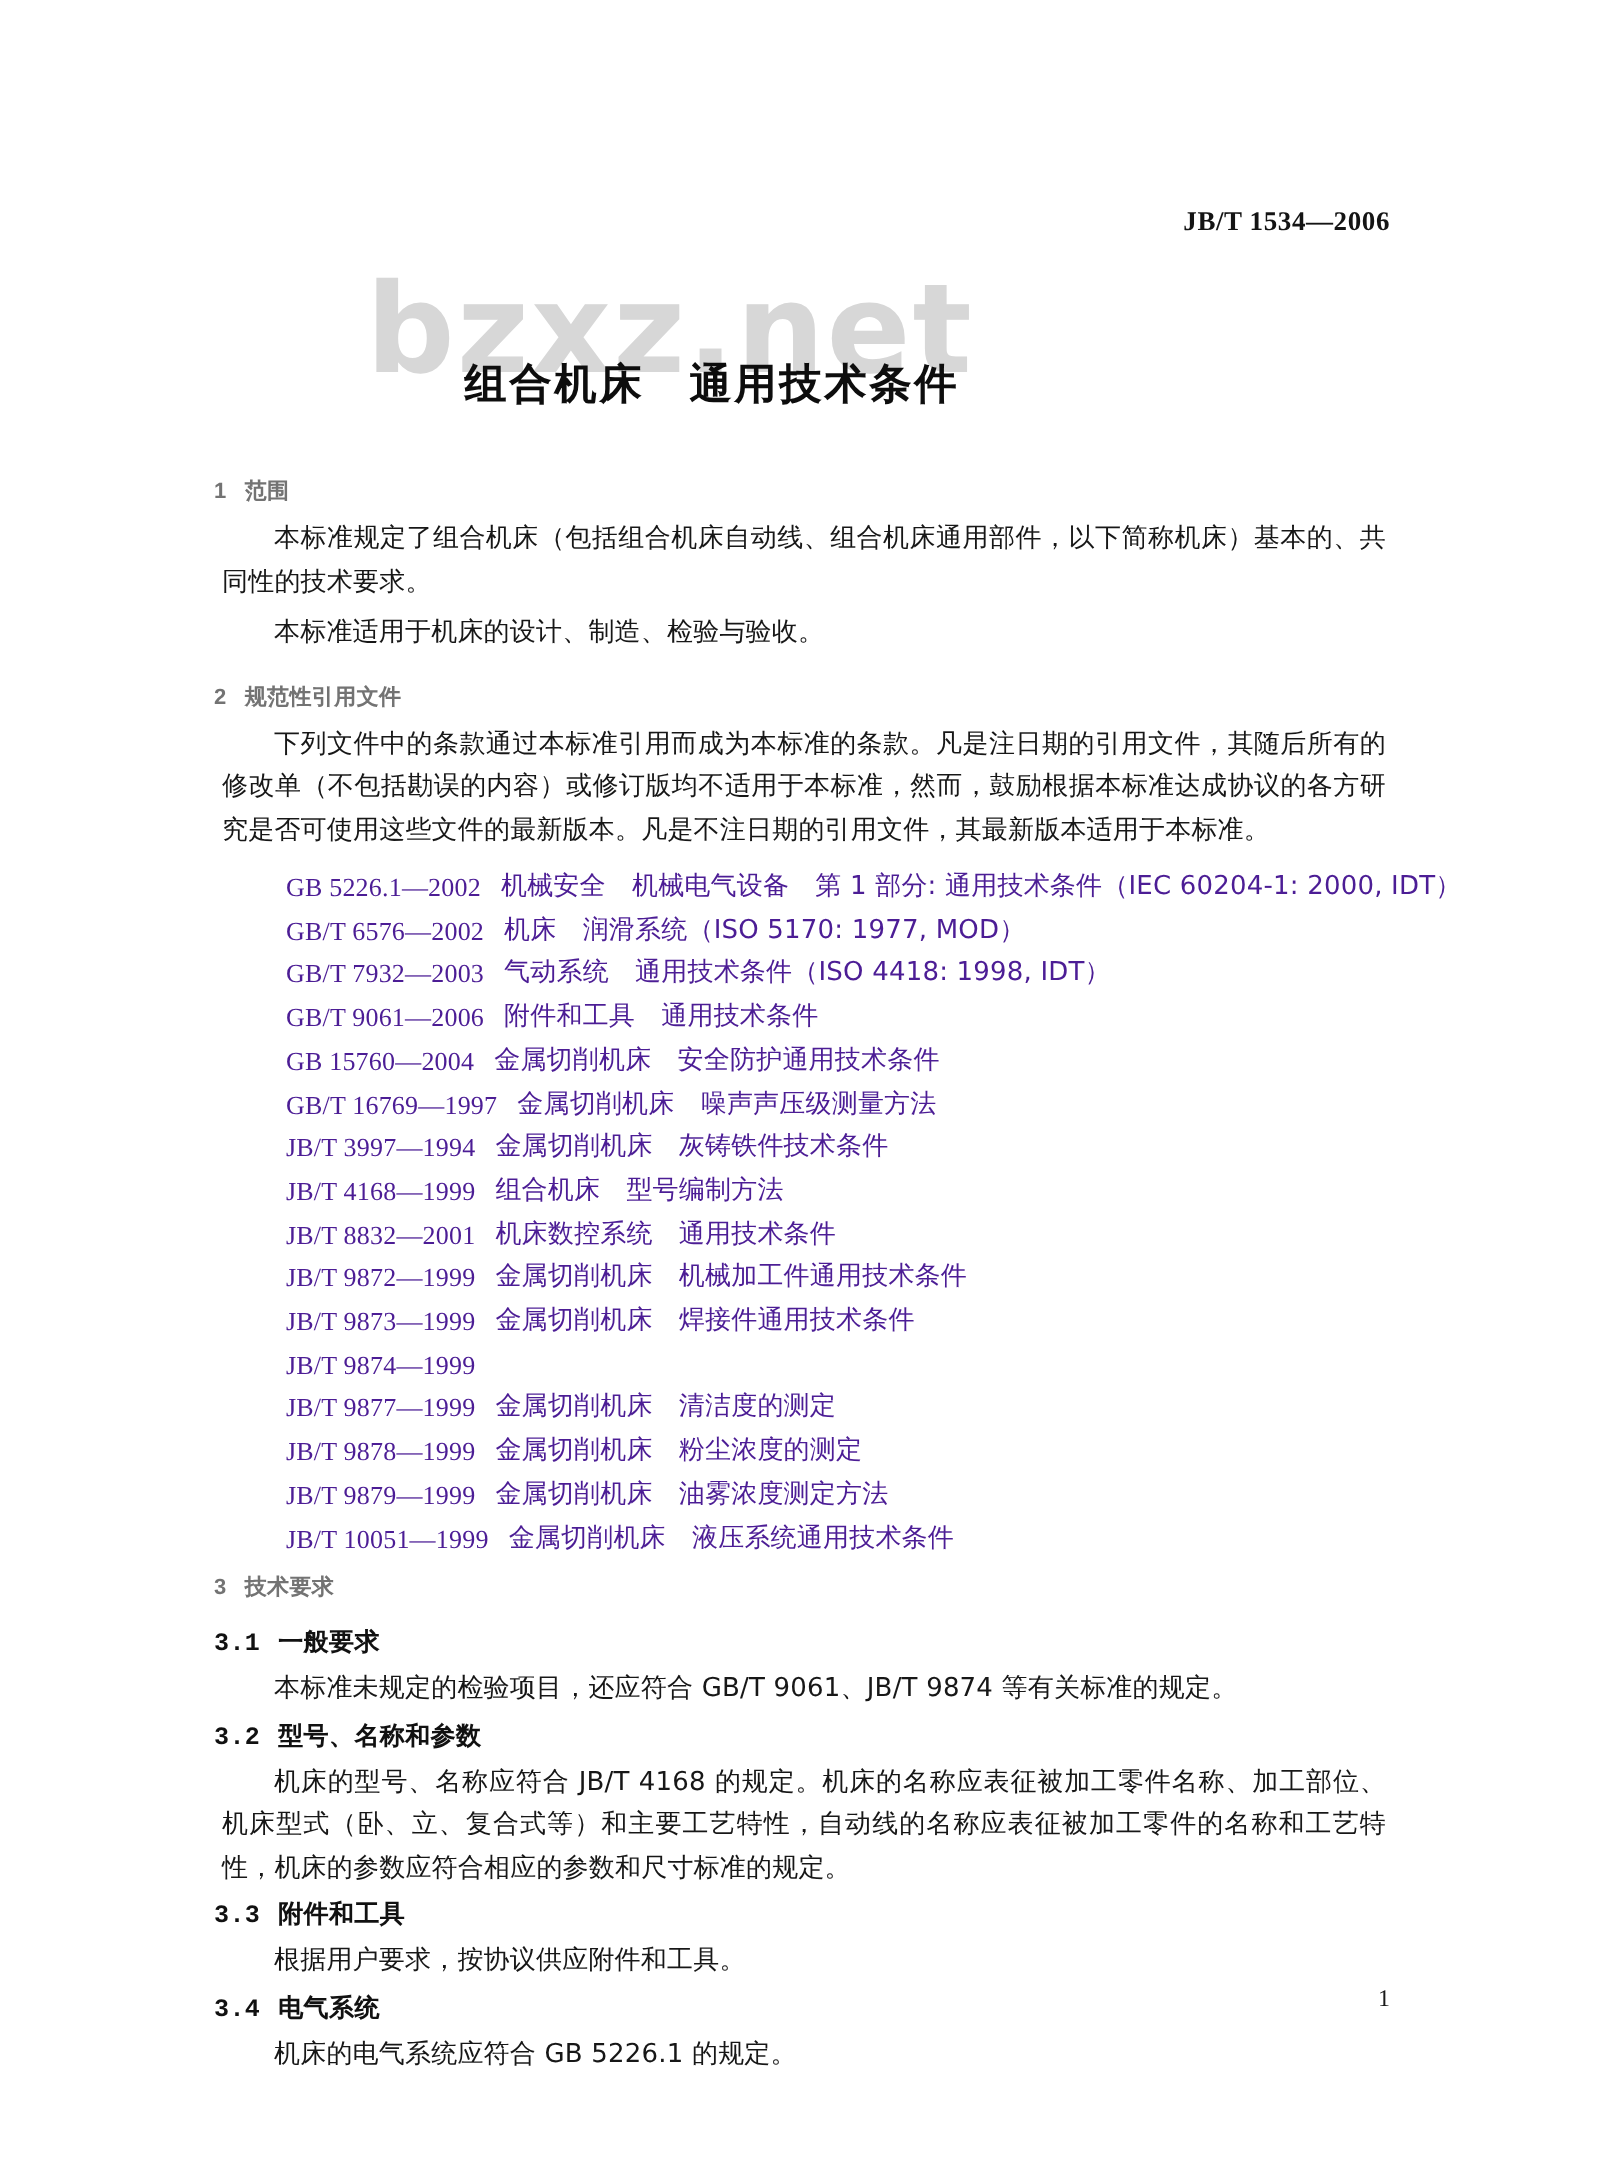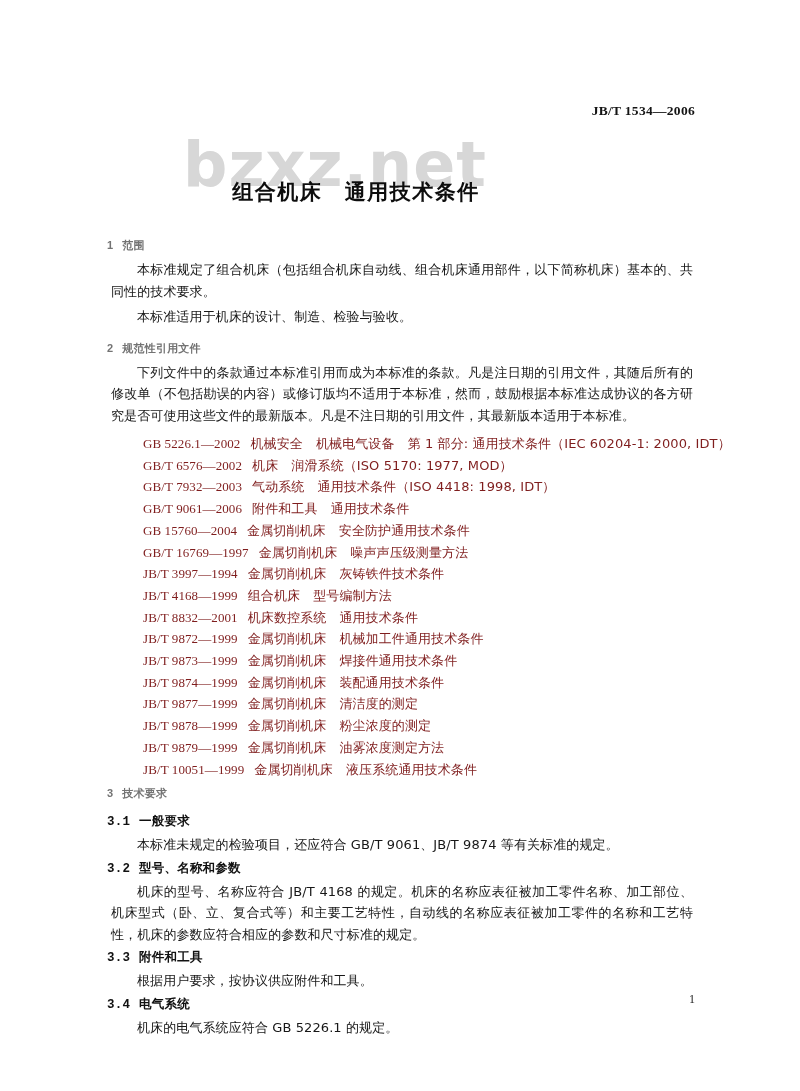--- a/index.html
+++ b/index.html
@@ -123,21 +123,21 @@
     padding: 0;
     list-style: none;
   }
   .ref-item {
     display: flex;
     align-items: center;
     font-size: 13px;
     line-height: 21.7px;
     padding-left: 36px;
     white-space: nowrap;
-    color: #7f1d1d;
+    color: #4c1d95;
   }
   .ref-code {
     font-family: "Liberation Serif", "DejaVu Serif", serif;
     font-size: 13px;
     letter-spacing: 0.1px;
     margin-right: 10px;
   }
   .ref-title {
     font-size: 13px;
     letter-spacing: 0.1px;
@@ -230,21 +230,20 @@
         <li class="ref-item">
           <span class="ref-code">JB/T 9872—1999</span>
           <span class="ref-title">金属切削机床　机械加工件通用技术条件</span>
         </li>
         <li class="ref-item">
           <span class="ref-code">JB/T 9873—1999</span>
           <span class="ref-title">金属切削机床　焊接件通用技术条件</span>
         </li>
         <li class="ref-item">
           <span class="ref-code">JB/T 9874—1999</span>
-          <span class="ref-title">金属切削机床　装配通用技术条件</span>
         </li>
         <li class="ref-item">
           <span class="ref-code">JB/T 9877—1999</span>
           <span class="ref-title">金属切削机床　清洁度的测定</span>
         </li>
         <li class="ref-item">
           <span class="ref-code">JB/T 9878—1999</span>
           <span class="ref-title">金属切削机床　粉尘浓度的测定</span>
         </li>
         <li class="ref-item">

